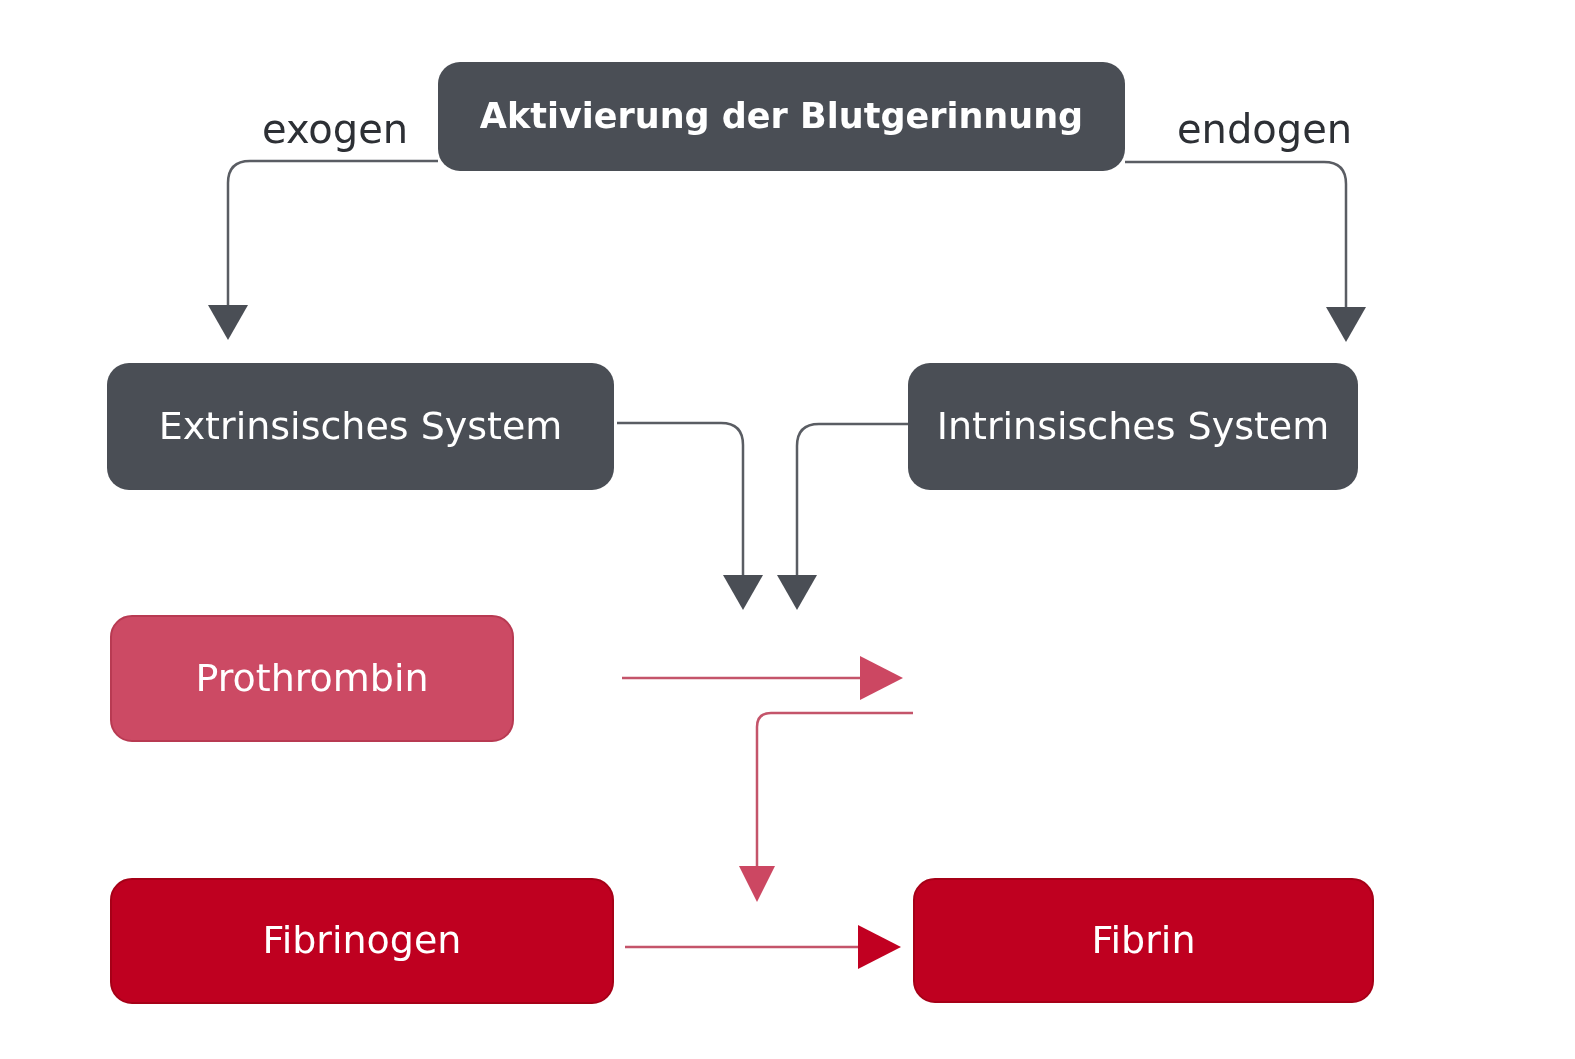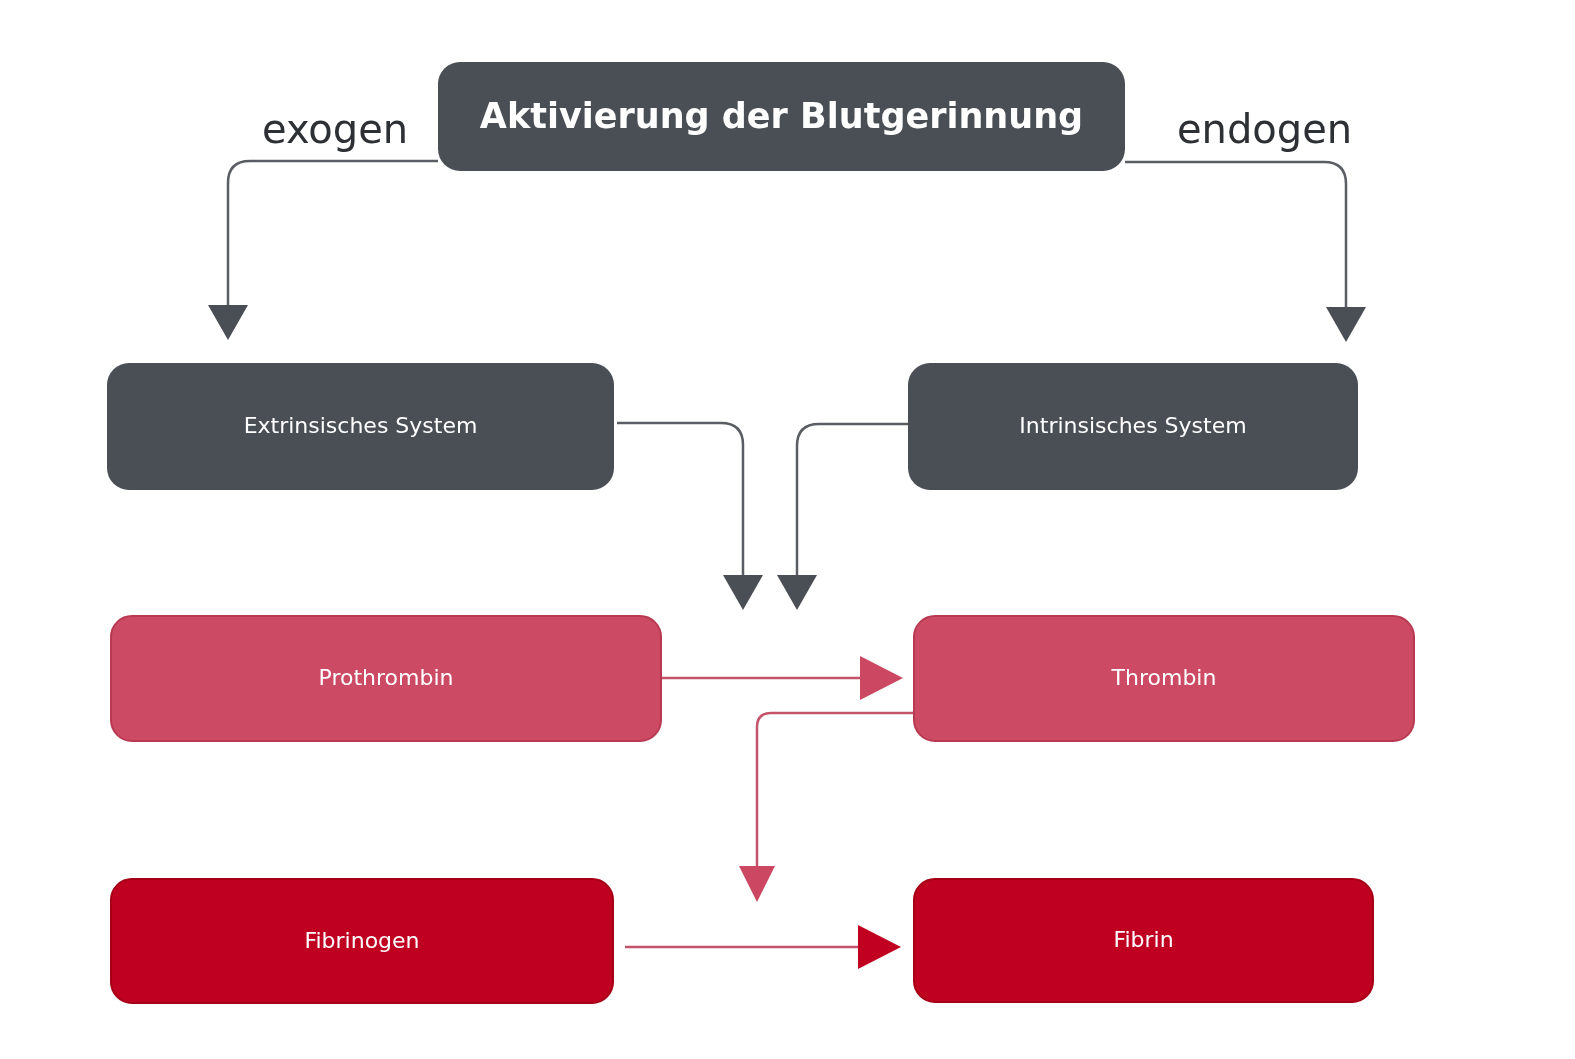--- a/index.html
+++ b/index.html
@@ -15,21 +15,21 @@
     font-family: "DejaVu Sans", "Liberation Sans", sans-serif;
     overflow: hidden;
   }
   .node {
     position: absolute;
     display: flex;
     align-items: center;
     justify-content: center;
     border-radius: 22px;
     color: var(--box-text, #ffffff);
-    font-size: 22px;
+    font-size: 38px;
     text-align: center;
     box-sizing: border-box;
     line-height: 1.1;
   }
   .node.dark {
     background: var(--dark-box, #4a4e55);
   }
   .node.pink {
     background: var(--pink-box, #cc4a64);
     border: 2px solid var(--pink-box-border, #b83a52);
@@ -37,21 +37,21 @@
   .node.red {
     background: var(--red-box, #bf0020);
     border: 2px solid var(--red-box-border, #a60017);
   }
   #node-aktivierung {
     left: 438px; top: 62px; width: 687px; height: 109px;
     font-size: 35px; font-weight: bold;
   }
   #node-extrinsisches { left: 107px; top: 363px; width: 507px; height: 127px; }
   #node-intrinsisches { left: 908px; top: 363px; width: 450px; height: 127px; }
-  #node-prothrombin  { left: 110px; top: 615px; width: 552px; height: 127px; }
+  #node-prothrombin  { left: 110px; top: 615px; width: 404px; height: 127px; }
   #node-thrombin     { left: 913px; top: 615px; width: 502px; height: 127px; }
   #node-fibrinogen   { left: 110px; top: 878px; width: 504px; height: 126px; }
   #node-fibrin       { left: 913px; top: 878px; width: 461px; height: 125px; }
   .edge-label {
     position: absolute;
     font-size: 40px;
     color: var(--label-text, #2d3035);
     white-space: nowrap;
   }
   #label-exogen  { left: 262px;  top: 106px; }
@@ -133,23 +133,20 @@
   </div>
 
   <div class="node dark" id="node-intrinsisches">
     <span>Intrinsisches System</span>
   </div>
 
   <div class="node pink" id="node-prothrombin">
     <span>Prothrombin</span>
   </div>
 
-  <div class="node pink" id="node-thrombin">
-    <span>Thrombin</span>
-  </div>
 
   <div class="node red" id="node-fibrinogen">
     <span>Fibrinogen</span>
   </div>
 
   <div class="node red" id="node-fibrin">
     <span>Fibrin</span>
   </div>
 
 </div>

